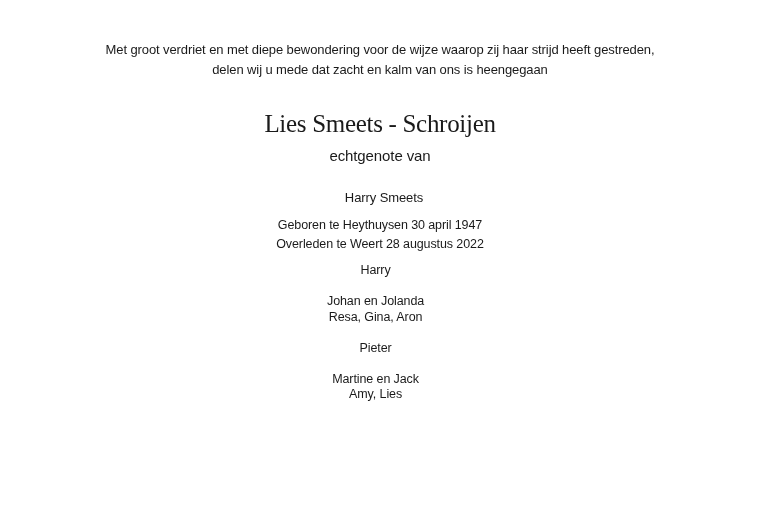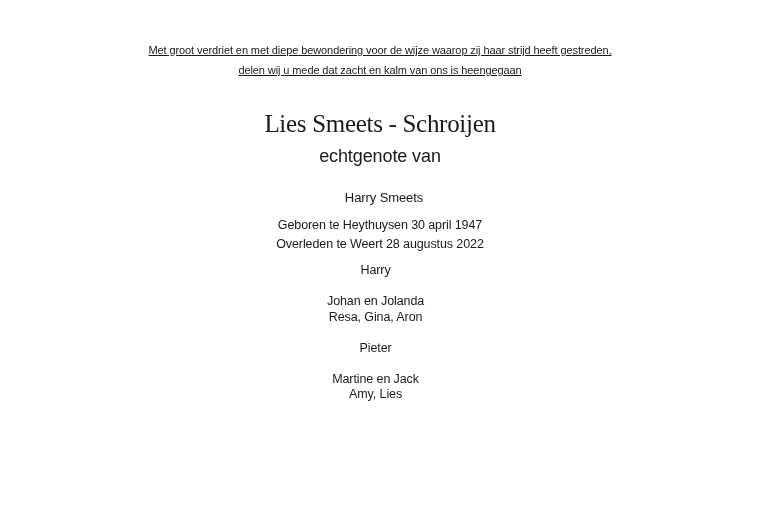--- a/index.html
+++ b/index.html
@@ -21,37 +21,36 @@
     background: #ffffff;
   }
   .centered {
     position: absolute;
     left: 0;
     width: 760px;
     text-align: center;
   }
   .intro {
     top: 40px;
-    font-size: 11px;
+    font-size: 13px;
     line-height: 20px;
     letter-spacing: -0.1px;
-    text-decoration: underline;
   }
   .deceased-name {
     top: 109px;
     font-size: 25px;
     line-height: 30px;
     letter-spacing: -0.3px;
     font-weight: 400;
     margin: 0;
     font-family: Liberation Serif, serif;
   }
   .relation-label {
     top: 148px;
-    font-size: 18px;
+    font-size: 15px;
     line-height: 16px;
     letter-spacing: -0.1px;
   }
   .spouse-name {
     top: 183px;
     font-size: 13px;
     line-height: 22px;
     letter-spacing: -0.1px;
     font-weight: 400;
     margin: 4px;

